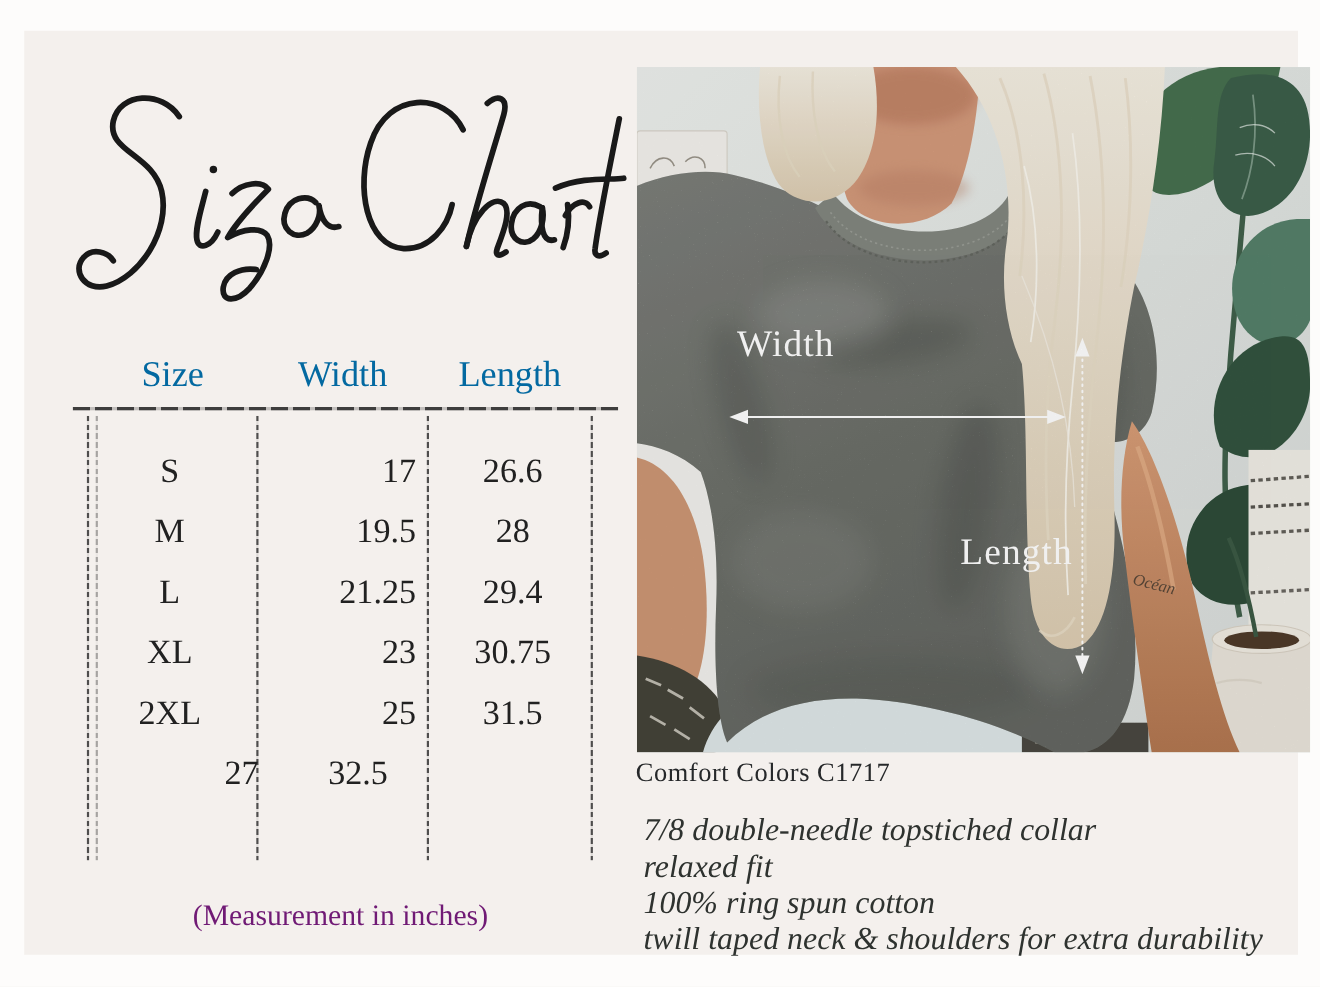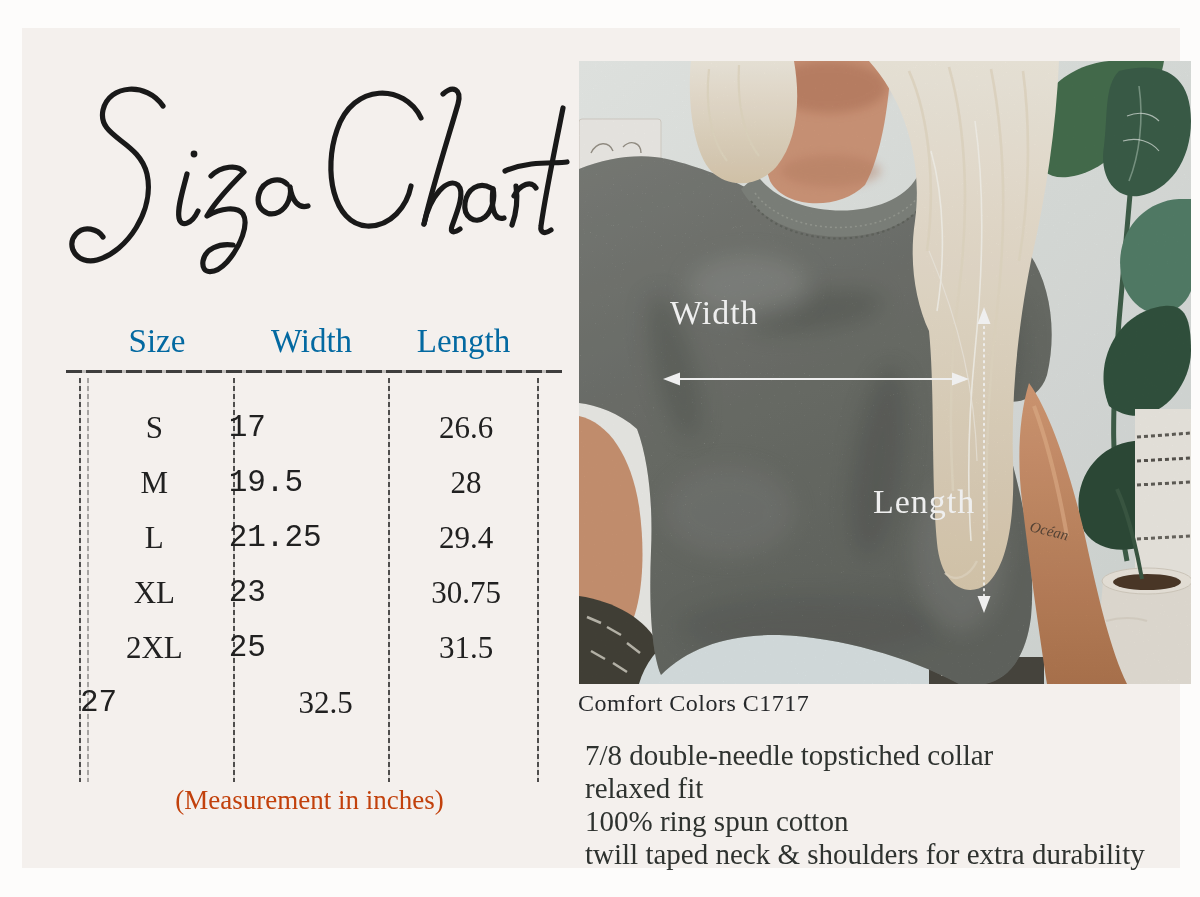--- a/index.html
+++ b/index.html
@@ -33,33 +33,33 @@
     background:repeating-linear-gradient(180deg, rgba(28,28,28,.9) 0 5px, rgba(28,28,28,.12) 5px 8px);
   }
   .vline.l1{left:57px;}
   .vline.l1b{left:65px;opacity:.4;}
   .vline.l2{left:211px;}
   .vline.l3{left:366px;}
   .vline.l4{left:515px;}
   .tbl-body{position:absolute;left:58px;top:372px;width:458px;}
   .trow{display:flex;align-items:center;height:55px;font-size:31px;color:#212121;}
   .trow .c1{width:154px;text-align:center;}
-  .trow .c2{width:155px;text-align:left;font-family:Liberation Mono, monospace;}
+  .trow .c2{width:155px;text-align:right;}
   .trow .c3{width:149px;text-align:center;padding-left:16px;}
   .note{
-    position:absolute;left:80px;top:757px;width:415px;text-align:center;
-    font-size:27px;color:#c2410c;
+    position:absolute;left:80px;top:789px;width:415px;text-align:center;
+    font-size:27px;color:#701a75;
   }
   
   .photo{position:absolute;left:557px;top:33px;width:612px;height:623px;overflow:hidden;background:#e2e5e2;}
   
   .product-name{
     position:absolute;left:556px;top:662px;font-size:24px;color:#26282a;letter-spacing:.5px;
   }
-  .features{position:absolute;left:563px;top:711px;font-size:29px;color:#2e322f;line-height:33px;}
+  .features{position:absolute;left:563px;top:711px;font-size:29px;font-style:italic;color:#2e322f;line-height:33px;}
   .features div{white-space:nowrap;}
 </style>
 </head>
 <body>
 
 <div class="panel">
 
   <svg class="title-svg" viewBox="0 0 515 200">
     <g fill="none" stroke="#191919" stroke-width="5.2" stroke-linecap="round" stroke-linejoin="round">
       <path d="M 108,30 C 92,6 54,8 48,34 C 42,62 84,64 92,98 C 100,134 72,176 42,184 C 22,189 10,170 21,158 C 29,149 43,153 48,161"></path>

